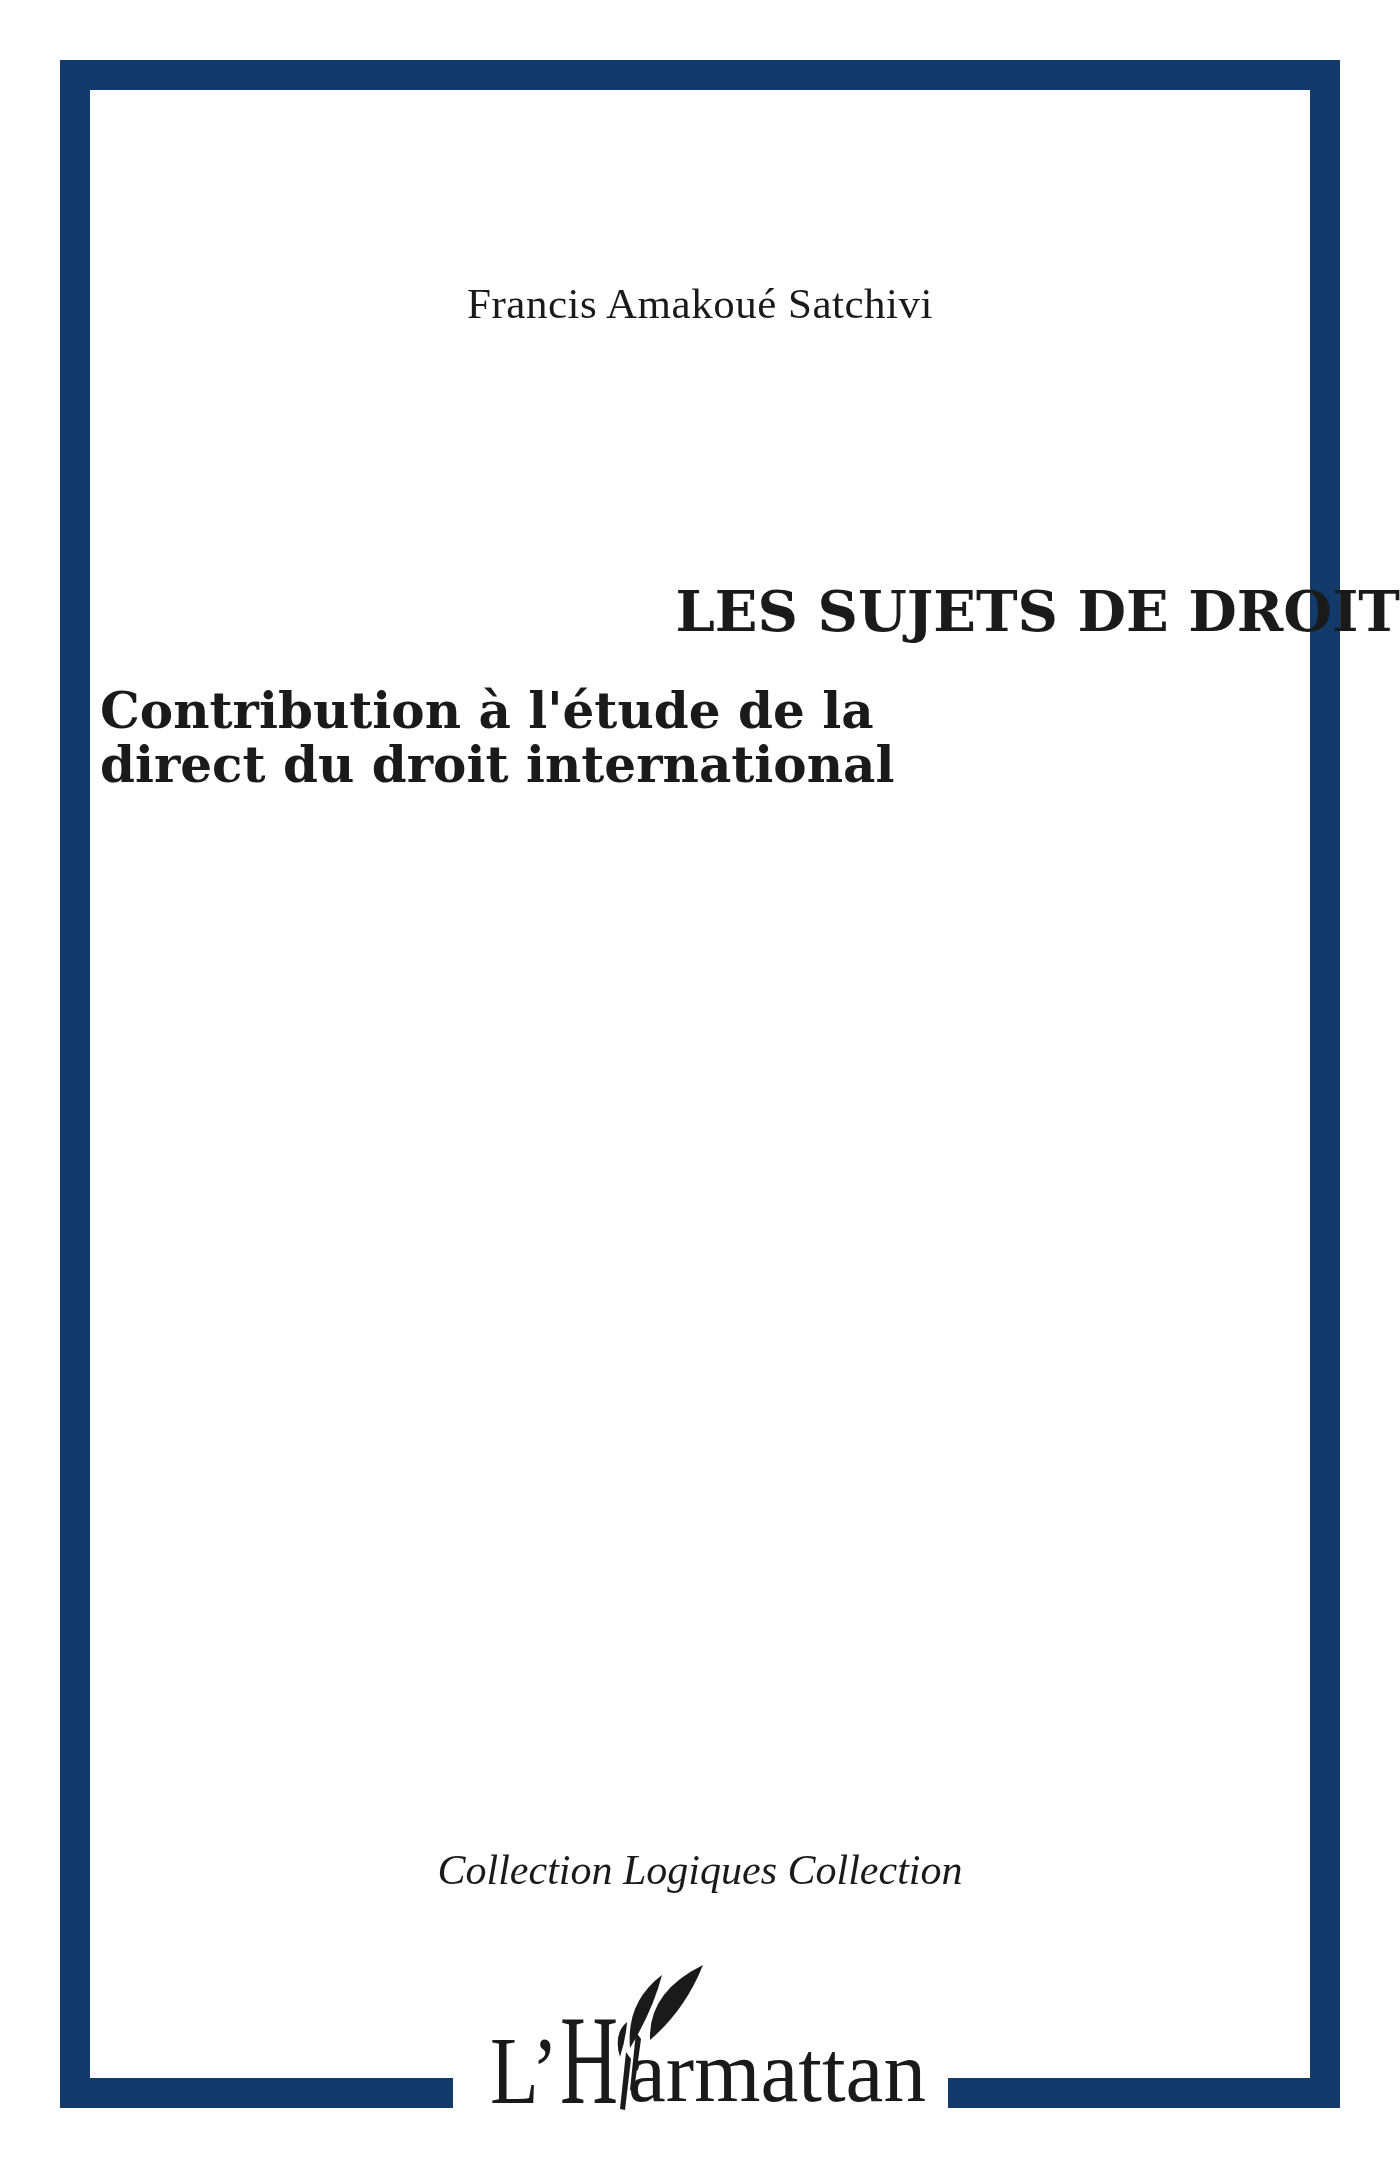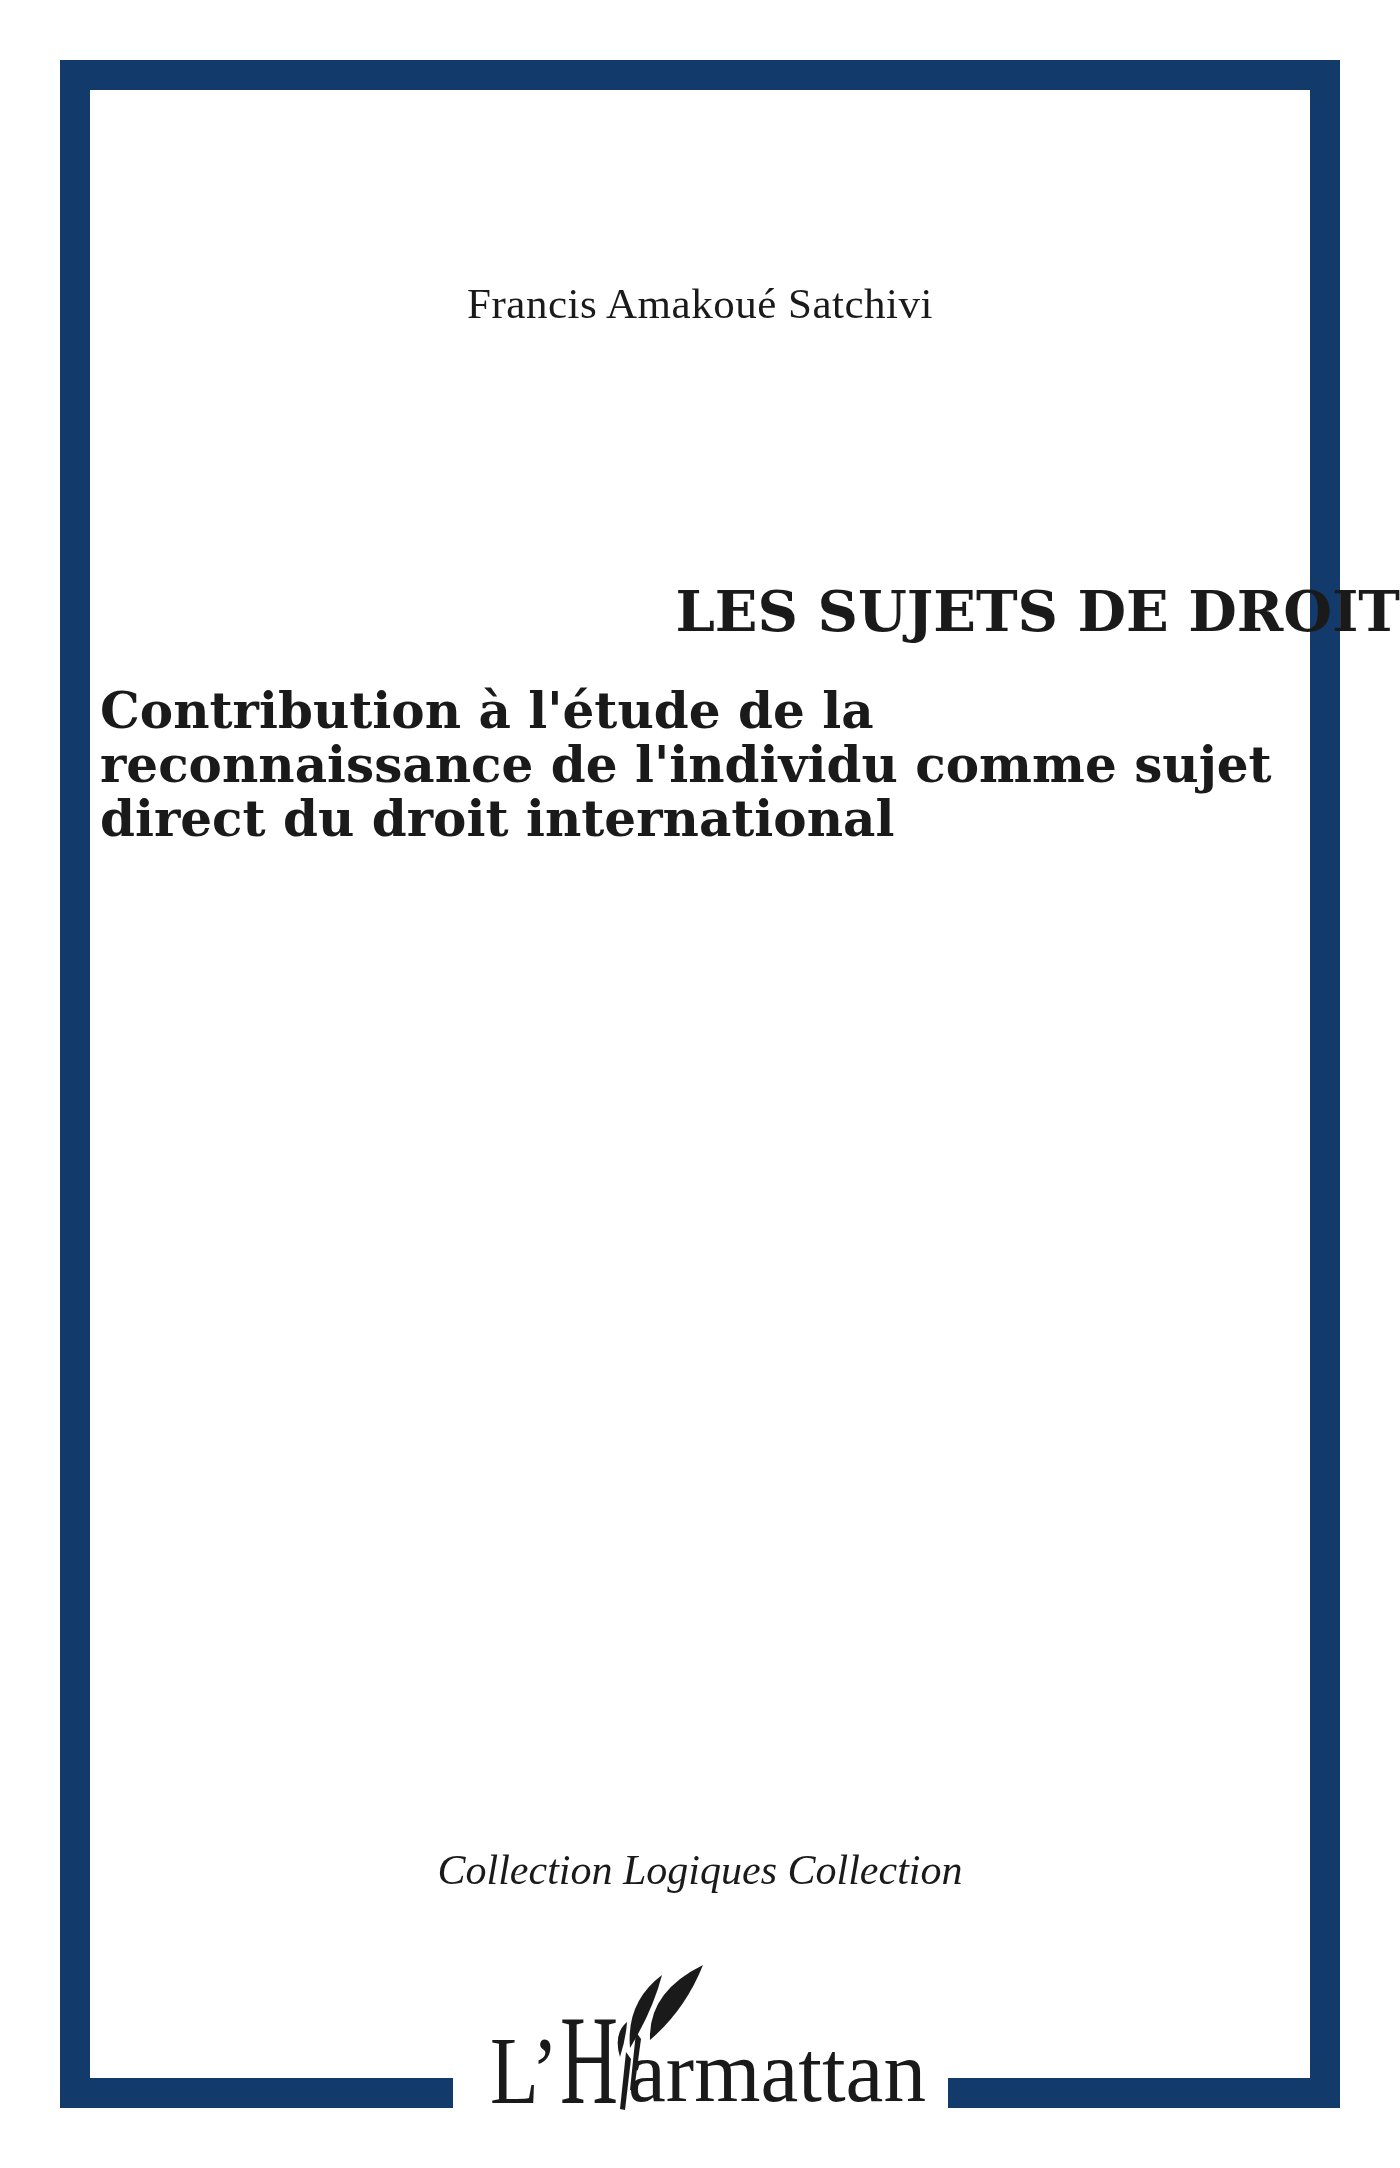--- a/index.html
+++ b/index.html
@@ -76,21 +76,20 @@
 <body>
 
 <div class="frame"></div>
 
 <div class="centered-line author">Francis Amakoué Satchivi</div>
 
 <div class="centered-line title">LES SUJETS DE DROIT</div>
 
 <div class="subtitle">
   <div>Contribution à l'étude de la</div>
-  <div>reconnaissance de l'individu comme sujet</div>
   <div>direct du droit international</div>
 </div>
 
 <div class="centered-line collection">Collection Logiques Collection</div>
 
 <div class="logo-gap"></div>
 
 <svg class="publisher-logo" viewBox="0 0 520 170" xmlns="http://www.w3.org/2000/svg">
 
   <g>

